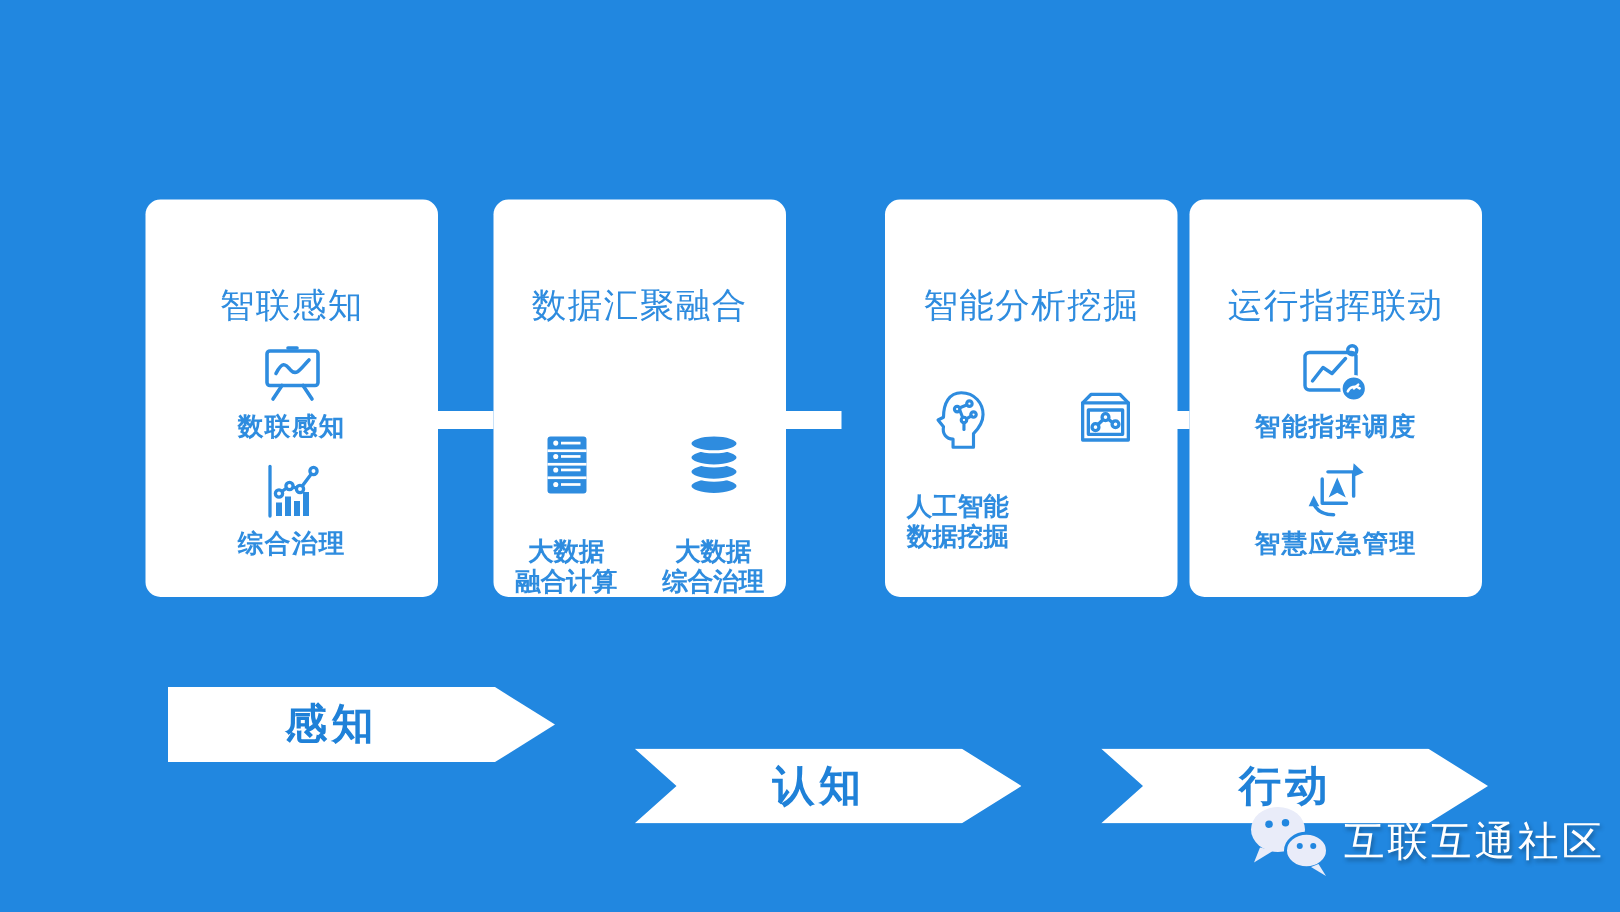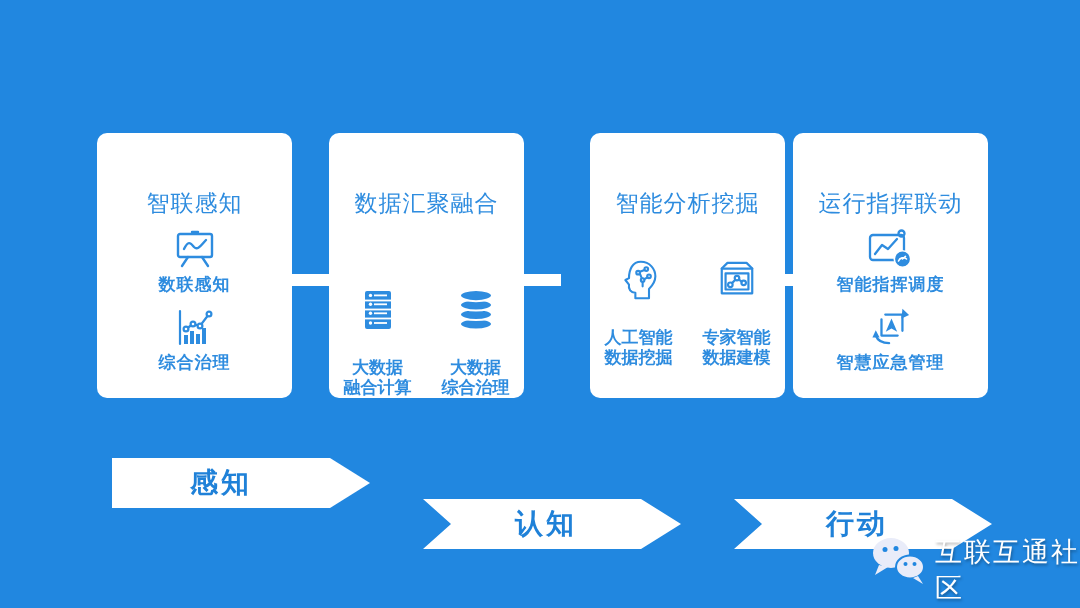--- a/index.html
+++ b/index.html
@@ -52,22 +52,22 @@
   }
   .arrow-notch {
     clip-path: polygon(0 0, 218px 0, 100% 50%, 218px 100%, 0 100%, 28px 50%);
     padding-left:28px; padding-right:40px;margin-top:41px;
   }
   #arrow-1 { left:112px; }
   #arrow-2 { left:423px; }
   #arrow-3 { left:734px; }
   
   .watermark {
-    position:absolute; left:869px; top:534px;
-    display:flex; gap:8px;
+    position:absolute; left:830px; top:534px;
+    display:flex; align-items:center; gap:8px;
   }
   .watermark-text {
     color:#ffffff; font-size:27px; letter-spacing:2px;
     text-shadow:1px 2px 3px rgba(0,0,0,0.35);
   }
   svg { display:block; }
 </style>
 </head>
 <body>
 
@@ -174,24 +174,20 @@
           <path d="M7 9 L13 3 L33 3 L39 9 L39 35 L7 35 Z"></path>
           <path d="M7 9 L39 9"></path>
           <path d="M11 14 L35 14 L35 31 L11 31 Z"></path>
           <circle cx="16" cy="26" r="2.4"></circle>
           <circle cx="23" cy="19" r="2.4"></circle>
           <circle cx="30" cy="24" r="2.4"></circle>
           <path d="M18 24 L21 21"></path>
           <path d="M25 20.5 L28 22.8"></path>
         </svg>
       </span>
-      <div class="item-label2">
-        <span>专家智能</span>
-        <span>数据建模</span>
-      </div>
     </div>
   </div>
 </div>
 
 <div class="card" id="card-4">
   <div class="card-title">运行指挥联动</div>
   <div class="item-v">
     <span class="icon-box">
       <svg width="45" height="40" viewBox="0 0 45 40" fill="none" stroke="#2E8CDF" stroke-width="2.3" stroke-linecap="round" stroke-linejoin="round">
         <rect x="2" y="7" width="34" height="25" rx="3"></rect>

